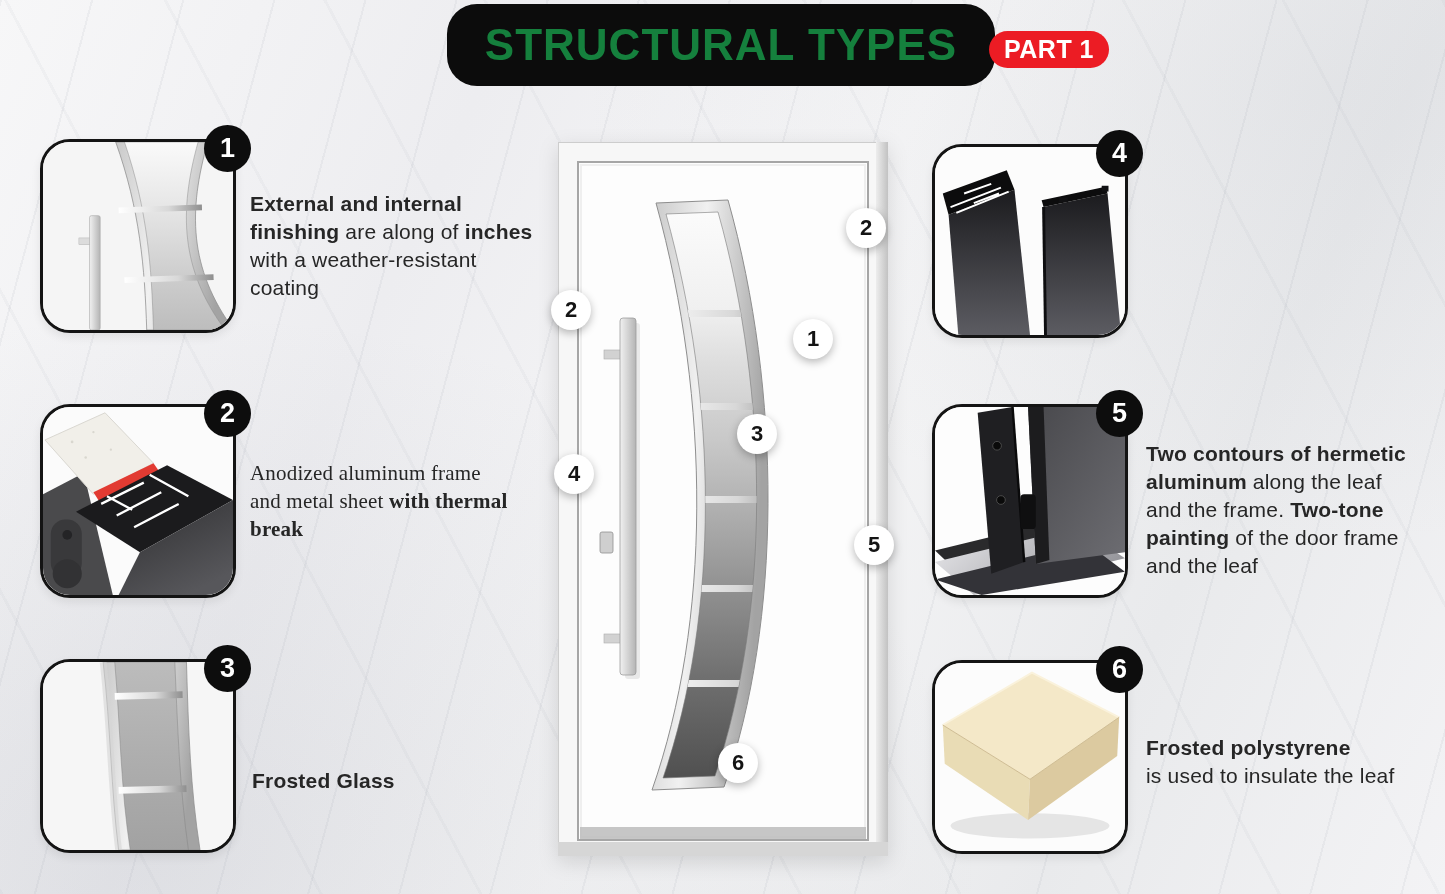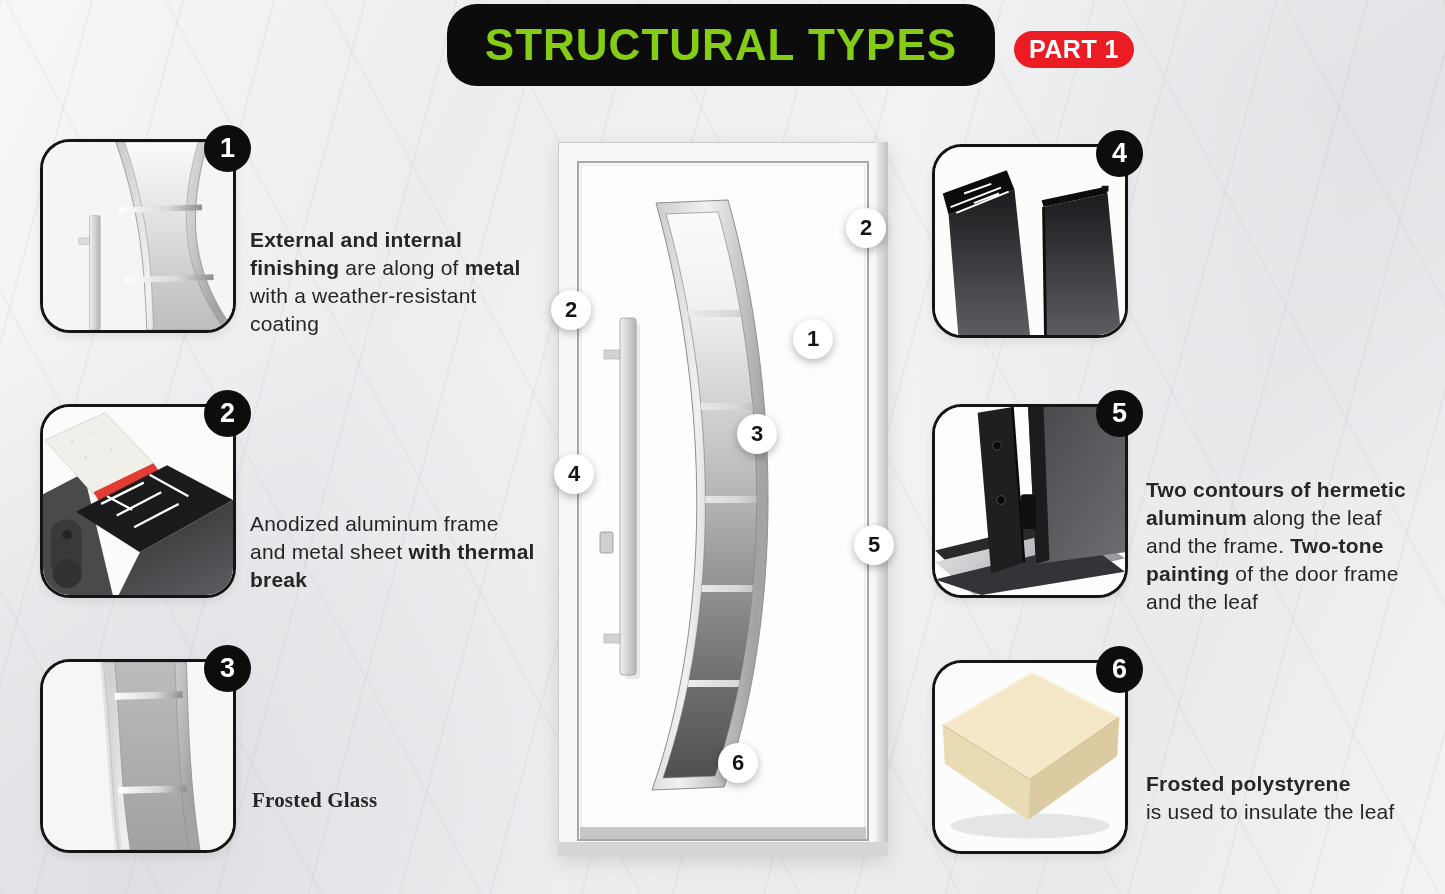--- a/index.html
+++ b/index.html
@@ -13,48 +13,48 @@
     background:
       repeating-linear-gradient(105deg, rgba(150,156,168,0.10) 0 2px, rgba(0,0,0,0) 2px 88px),
       repeating-linear-gradient(62deg, rgba(160,166,176,0.08) 0 3px, rgba(0,0,0,0) 3px 141px),
       radial-gradient(ellipse at 12% 96%, rgba(140,146,158,0.16) 0%, rgba(0,0,0,0) 45%),
       radial-gradient(ellipse at 92% 10%, rgba(150,156,168,0.10) 0%, rgba(0,0,0,0) 40%);
   }
 
   
   .banner { position:absolute; left:447px; top:4px; width:548px; height:82px;
     background:#0c0c0c; border-radius:30px; display:flex; align-items:center; justify-content:center;
-    color:#84cc16; font-size:44px; font-weight:700; letter-spacing:1px; }
-  .part-pill { position:absolute; left:1014px; top:31px; width:120px; height:37px;
+    color:#15803d; font-size:44px; font-weight:700; letter-spacing:1px; }
+  .part-pill { position:absolute; left:989px; top:31px; width:120px; height:37px;
     background:#ec1c24; border-radius:19px; display:flex; align-items:center; justify-content:center;
     color:#ffffff; font-size:25px; font-weight:700; letter-spacing:0.5px; }
 
   
   .panel { position:absolute; width:196px; height:194px; }
   .panel-frame { position:absolute; inset:0; background:#ffffff; border:3px solid #141414;
     border-radius:30px; overflow:hidden; box-shadow:0 4px 10px rgba(0,0,0,0.08); }
   .panel-frame svg { display:block; width:100%; height:100%; }
   .badge { position:absolute; top:-14px; right:-15px; width:47px; height:47px; border-radius:50%;
     background:#0d0d0d; color:#ffffff; font-weight:700; font-size:27px;
     display:flex; align-items:center; justify-content:center; z-index:3; }
   #panel-1 { left:40px;  top:139px; }
   #panel-2 { left:40px;  top:404px; }
   #panel-3 { left:40px;  top:659px; }
   #panel-4 { left:932px; top:144px; }
   #panel-5 { left:932px; top:404px; }
   #panel-6 { left:932px; top:660px; }
 
   
   .feature-text { position:absolute; font-size:21px; line-height:28px; color:#262626;
-    white-space:pre-wrap; letter-spacing:0.2px;margin-top:36px; }
+    white-space:pre-wrap; letter-spacing:0.2px; }
   .feature-text .b { font-weight:700; }
   .feature-text .r { font-weight:400; }
   #text-1 { left:250px;  top:190px; width:300px; }
-  #text-2 { left:250px;  top:474px; width:310px; }
-  #text-3 { left:252px;  top:750px; width:280px;font-family:Liberation Serif, serif; }
+  #text-2 { left:250px;  top:459px; width:310px;font-family:Liberation Serif, serif; }
+  #text-3 { left:252px;  top:767px; width:280px; }
   #text-4 { left:1146px; top:184px; width:300px; }
   #text-5 { left:1146px; top:440px; width:300px; }
   #text-6 { left:1146px; top:734px; width:300px; }
 
   
   .door { position:absolute; left:558px; top:142px; width:330px; height:714px;
     filter:drop-shadow(0 6px 10px rgba(0,0,0,0.12)); }
   .door svg { display:block; width:100%; height:100%; }
 
   
@@ -182,21 +182,21 @@
         <rect x="84" y="138" width="92" height="6" fill="url(#divGrad)" transform="rotate(-2 130 141)"></rect>
         <rect x="37" y="99" width="12" height="7" fill="#dcdcdc" stroke="#b4b4b4" stroke-width="0.5"></rect>
         <rect x="48" y="76" width="11" height="118" rx="2" fill="url(#handleGrad)" stroke="#a5a5a5" stroke-width="0.6"></rect>
       </svg>
     </div>
     <div class="badge">
         <span>1</span>
       </div>
   </div>
   <div class="feature-text" id="text-1"><span class="b">External and internal
-finishing</span><span class="r"> are along of </span><span class="b">metal</span><span class="r">
+finishing</span><span class="r"> are along of </span><span class="b">inches</span><span class="r">
 with a weather-resistant
 coating</span></div>
 
   <div class="panel" id="panel-2">
     <div class="panel-frame">
       <svg viewBox="0 0 196 194">
         <defs>
           <linearGradient id="p2face" x1="0" y1="0" x2="0.6" y2="1">
             <stop offset="0" stop-color="#2e2e30"></stop>
               <stop offset="1" stop-color="#57575b"></stop>

